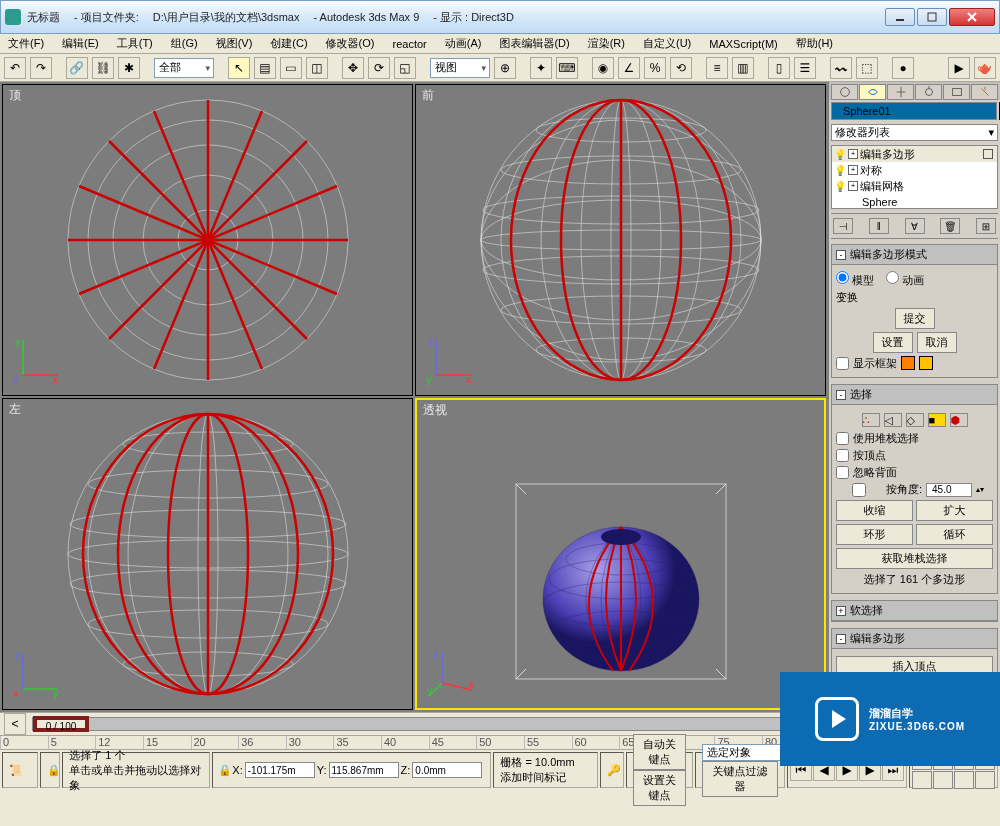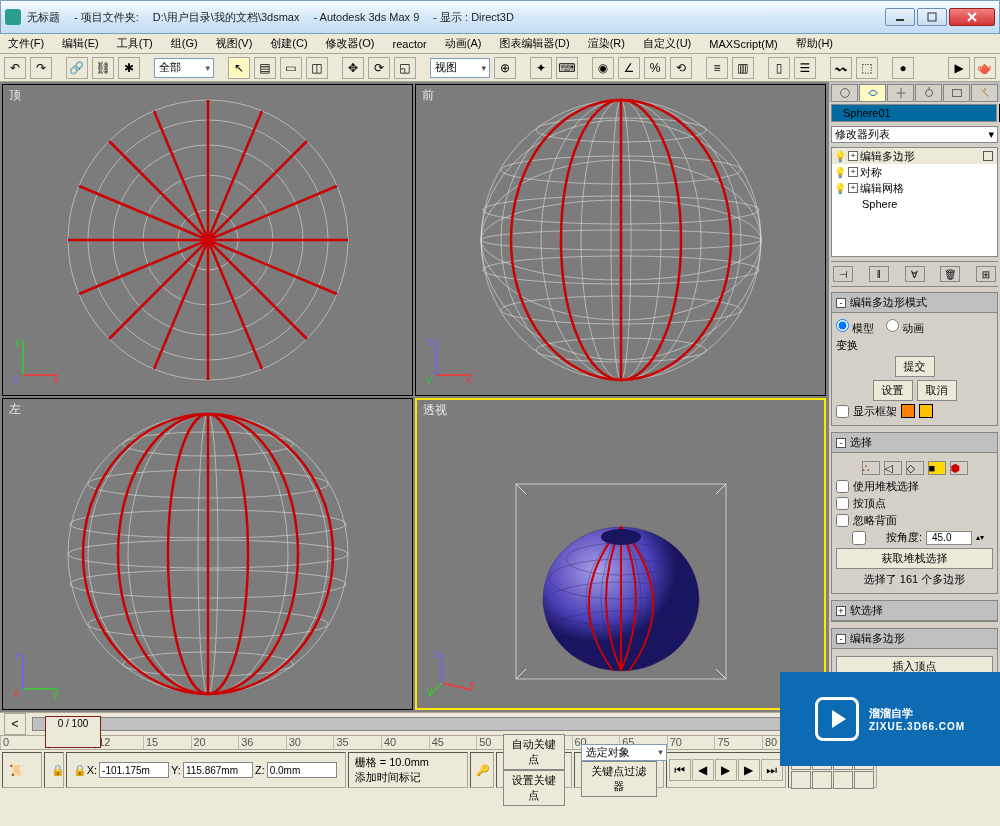--- a/index.html
+++ b/index.html
@@ -68,21 +68,21 @@
 .btn-grid { display:grid; grid-template-columns:1fr 1fr; gap:3px; margin:3px 0;}
 .btn-grid button { border:1px solid #888; background:#ece9d8; padding:2px; font-size:11px;}
 .icon-row { display:flex; gap:4px; justify-content:center; margin:4px 0;}
 .seledge { width:18px; height:14px; border:1px solid #888;}
 .seledge.sel { background:#ffd800;}
 .status-text { text-align:center; margin:2px 0; font-size:11px;}
 
 
 .timeline { height: 24px; background:#ece9d8; border-top:1px solid #aca899; border-bottom:1px solid #aca899; display:flex; align-items:center; padding:0 4px; gap:6px;}
 .timetrack { flex:1; height:14px; background:#c0c0c0; border:1px solid #888; position:relative;}
-.timetrack .slider { position:absolute; left:12px; top:-2px; width:56px; height:32px; background:#ece9d8; border:1px solid #7f1d1d; font-size:10px; text-align:center; line-height:14px;}
+.timetrack .slider { position:absolute; left:0; top:-2px; width:56px; height:16px; background:#ece9d8; border:4px solid #7f1d1d; font-size:10px; text-align:center; line-height:14px;}
 .timenums { height:14px; background:#ece9d8; display:flex; font-size:9px; color:#555; border-bottom:1px solid #aca899;}
 .timenums span { flex:1; text-align:left; border-left:1px solid #bbb; padding-left:2px;}
 
 .statusbar { height: 40px; background:#ece9d8; display:flex; gap:2px; padding:2px;}
 .statusbar .cell { border:1px inset #aca899; padding:2px 6px; display:flex; align-items:center; font-size:11px; background:#ece9d8;}
 .statusbar .cell.big { flex-direction:column; align-items:flex-start; justify-content:center;}
 .coord-in { width:70px; height:16px; border:1px solid #888; background:#fff; font-size:10px; padding:0 2px; margin:0 2px;}
 .navbtns { display:grid; grid-template-columns:repeat(4,20px); grid-template-rows:repeat(2,18px); gap:1px;}
 .navbtn { border:1px solid #888; background:#ece9d8;}
 
@@ -475,20 +475,26 @@
         <div class="check-row">
             <input type="checkbox" style="">
             <span>忽略背面</span>
           </div>
         <div class="spin-row">
             <input type="checkbox" style="">
             <span>按角度:</span>
             <input value="45.0" style="">
             <span style="font-size:8px">▴▾</span>
           </div>
+        <div class="btn-grid">
+          <button>收缩</button>
+          <button>扩大</button>
+          <button>环形</button>
+          <button>循环</button>
+        </div>
         <div class="btn-row">
             <button class="btn-small" style="width:100%">获取堆栈选择</button>
           </div>
         <div class="status-text">选择了 161 个多边形</div>
       </div>
     </div>
 
     <div class="rollout">
       <div class="rollhead">
           <span class="pm">+</span>
@@ -542,20 +548,24 @@
     <span>80</span>
     <span>85</span>
     <span>90</span>
     <span>95</span>
     <span>100</span>
 </div>
 
 <div class="statusbar">
   <div class="cell" style="width:40px">📜</div>
   <div class="cell" style="width:20px">🔒</div>
+  <div class="cell big" style="width:170px">
+    <span>选择了 1 个</span>
+    <span>单击或单击并拖动以选择对象</span>
+  </div>
   <div class="cell">
     <span>🔒</span>
     X:<input class="coord-in" value="-101.175m" style="">
     Y:<input class="coord-in" value="115.867mm" style="">
     Z:<input class="coord-in" value="0.0mm" style="">
   </div>
   <div class="cell big" style="width:120px">
     <span>栅格 = 10.0mm</span>
     <span>添加时间标记</span>
   </div>

